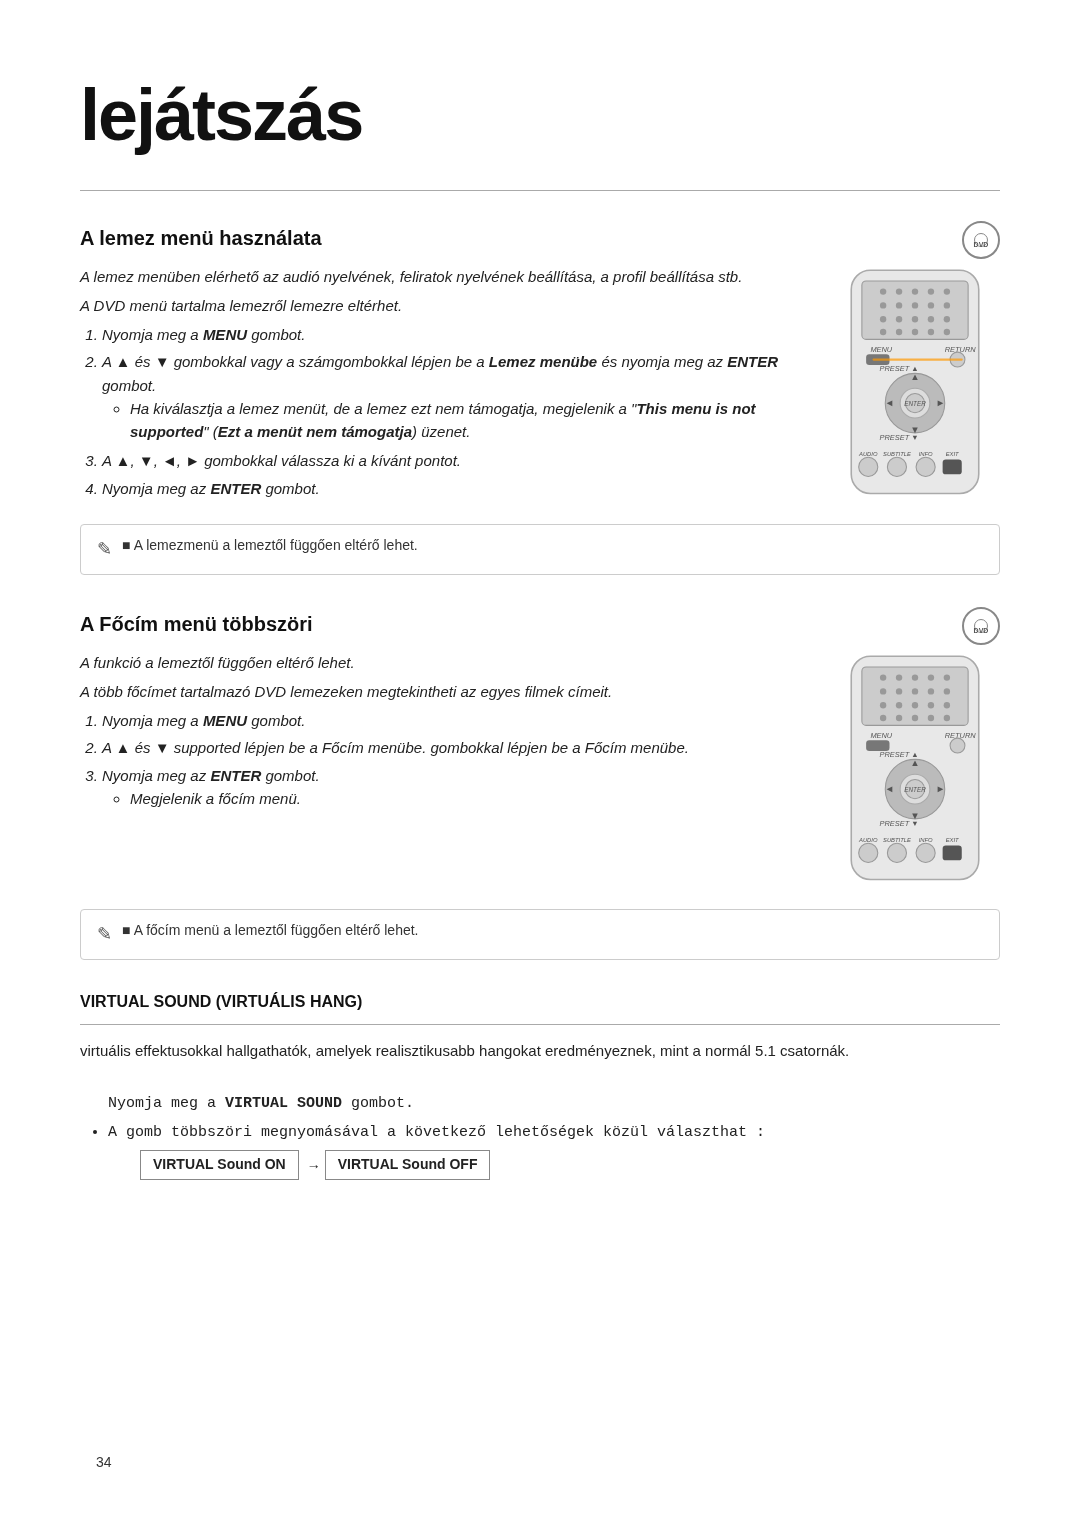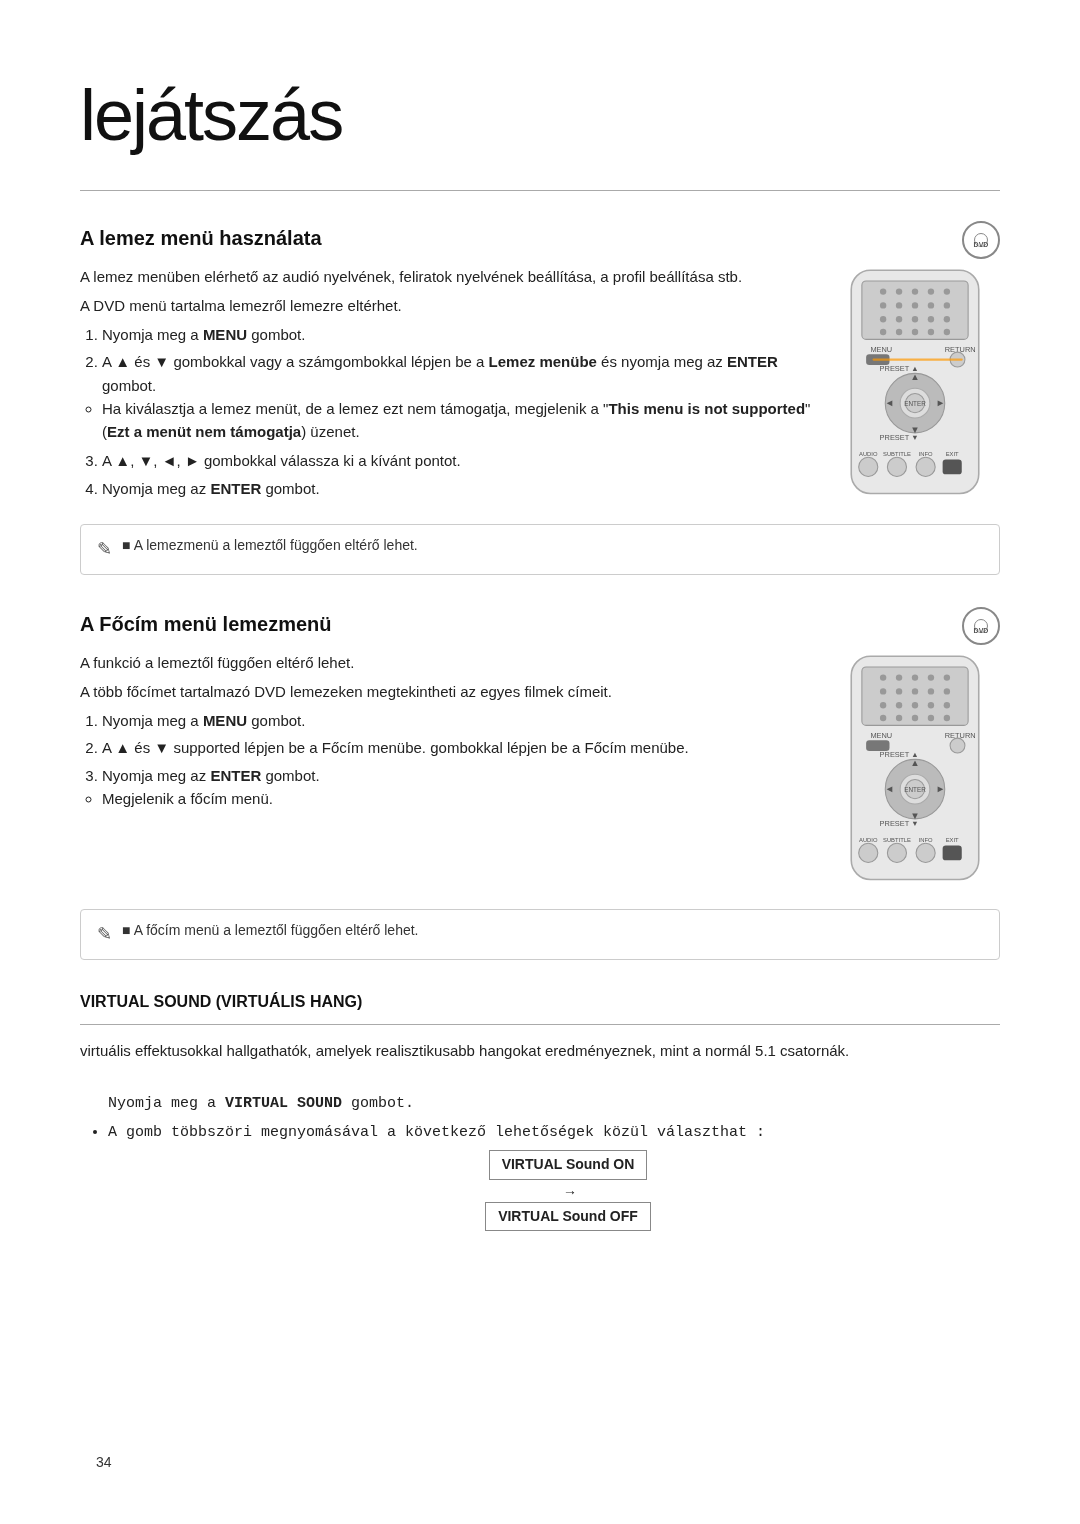--- a/index.html
+++ b/index.html
@@ -8,21 +8,21 @@
       font-family: Arial, sans-serif;
       width: 1080px;
       min-height: 1524px;
       padding: 60px 80px 60px 80px;
       color: #222;
       font-size: 15px;
       line-height: 1.55;
     }
     h1.page-title {
       font-size: 72px;
-      font-weight: 400;
+      font-weight: 700;
       letter-spacing: -2px;
       margin-bottom: 18px;
       color: #111;
     }
     hr.title-line {
       border: none;
       border-top: 1.5px solid #aaa;
       margin-bottom: 28px;
     }
     .section {
@@ -65,40 +65,42 @@
     .dvd-icon span {
       position: absolute;
       bottom: 6px;
       font-size: 7px;
       font-weight: bold;
     }
     .content-with-image {
       display: flex;
       gap: 18px;
       align-items: flex-start;
+      font-style: italic;
     }
     .text-content {
       flex: 1;
     }
     .remote-image {
       width: 170px;
       flex-shrink: 0;
     }
     .remote-svg {
       width: 170px;
     }
     p { margin-bottom: 6px; }
     ol {
       margin-left: 22px;
       margin-bottom: 6px;
     }
     ol li {
       margin-bottom: 4px;
     }
     ul {
+      margin-left: 28px;
       margin-bottom: 6px;
     }
     ul li {
       margin-bottom: 3px;
     }
     .note-box {
       border: 1px solid #ccc;
       border-radius: 4px;
       padding: 10px 16px;
       margin: 18px 0;
@@ -146,21 +148,20 @@
       position: absolute;
       bottom: 50px;
       left: 96px;
       font-size: 14px;
       color: #333;
     }
     .virtual-flow {
       display: flex;
       align-items: center;
       margin: 6px 0 0 60px;
-      flex-direction: column;
     }
     b { font-weight: bold; }
     .indent { margin-left: 28px; font-family: Liberation Mono, monospace; }
   </style>
 </head>
 <body>
 
 <h1 class="page-title">lejátszás</h1>
 <hr class="title-line">
 
@@ -255,21 +256,21 @@
   </div>
 
   <div class="note-box">
     <span class="note-icon">✎</span>
     <span class="note-text">■ <span>A lemezmenü a lemeztől függően eltérő lehet.</span></span>
   </div>
 </div>
 
 <div class="section">
   <div class="section-header">
-    <h2 class="section-title">A Főcím menü lemezmenü</h2>
+    <h2 class="section-title">A Főcím menü többszöri</h2>
     <div class="dvd-icon">
       <span>DVD</span>
     </div>
   </div>
 
   <div class="content-with-image">
     <div class="text-content">
       <p>A funkció a lemeztől függően eltérő lehet.</p>
       <p>A több főcímet tartalmazó DVD lemezeken megtekintheti az egyes filmek címeit.</p>
       <ol>

